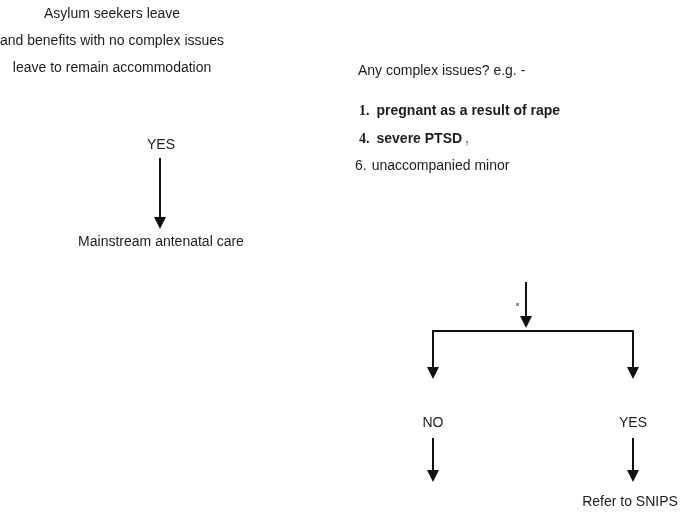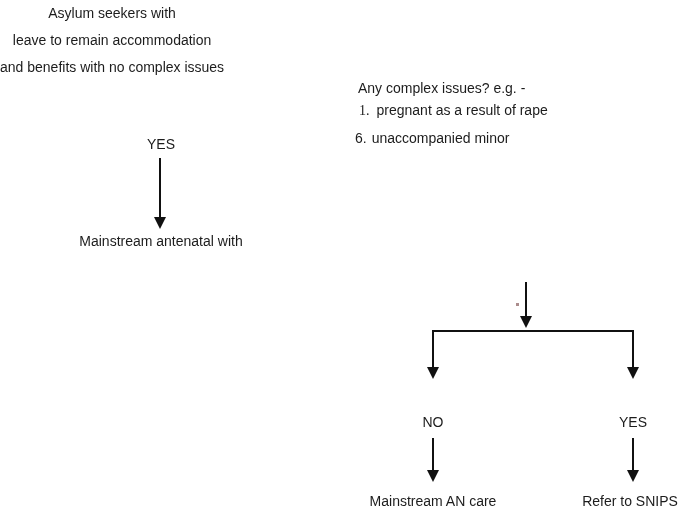--- a/index.html
+++ b/index.html
@@ -20,58 +20,61 @@
   .arrow-head {
     position: absolute;
     width: 0; height: 0;
     border-left: 6px solid transparent;
     border-right: 6px solid transparent;
     border-top: 12px solid #111111;
   }
   .hdr-line { line-height: 27px; }
   .issues { line-height: 25px; }
   .issue-row { margin-bottom: 2.5px; }
-  .issue-row.indented { padding-left: 4px; }
+  .issue-row.indented { padding-left: 4px; font-weight: bold; }
   .num-serif { font-family: "Liberation Serif", serif; }
   .num-sans { font-family: "Liberation Sans", sans-serif; }
   .gap-wide { margin-right: 7px; }
   .gap-narrow { margin-right: 5px; }
   .muted-comma { color: #9b9b9b; margin-left: 3px; }
   .stray-dot {
     position: absolute;
     width: 3px; height: 3px;
     background: #ab8c8c;
   }
 </style>
 </head>
 <body>
 
 <div id="canvas">
 
   <div class="abs center" style="left:0; top:6; width:330;">
-    <div class="hdr-line">Asylum seekers with</div>
+    <div class="hdr-line">Asylum seekers leave</div>
+    <div class="hdr-line">and benefits with no complex issues</div>
     <div class="hdr-line">leave to remain accommodation</div>
-    <div class="hdr-line">and benefits with no complex issues</div>
   </div>
 
   <div class="abs center" style="left:131px; top:136px; width:60px;">YES</div>
 
   <div>
     <div class="line-v" style="left:159px; top:158px; height:60px;"></div>
     <div class="arrow-head" style="left:154px; top:217px;"></div>
   </div>
 
-  <div class="abs center" style="left:61px; top:233px; width:200px;">Mainstream antenatal with</div>
+  <div class="abs center" style="left:61px; top:233px; width:200px;">Mainstream antenatal care</div>
 
 
-  <div class="abs" style="left:358px; top:62px;margin-top:18px;">Any complex issues? e.g. -</div>
+  <div class="abs" style="left:358px; top:62px;">Any complex issues? e.g. -</div>
 
   <div class="abs issues" style="left:355px; top:98px; width:302px;">
     <div class="issue-row indented">
       <span class="num-serif gap-wide">1.</span><span>pregnant as a result of rape</span>
+    </div>
+    <div class="issue-row indented">
+      <span class="num-serif gap-wide">4.</span><span>severe PTSD</span><span class="muted-comma">,</span>
     </div>
     <div class="issue-row">
       <span class="num-sans gap-narrow">6.</span><span>unaccompanied minor</span>
     </div>
   </div>
 
   <div class="stray-dot" style="left:516px; top:303px;"></div>
 
   <div>
     <div class="line-v" style="left:525px; top:282px; height:36px;"></div>
@@ -91,16 +94,15 @@
 
   <div>
     <div class="line-v" style="left:432px; top:438px; height:33px;"></div>
     <div class="arrow-head" style="left:427px; top:470px;"></div>
   </div>
   <div>
     <div class="line-v" style="left:632px; top:438px; height:33px;"></div>
     <div class="arrow-head" style="left:627px; top:470px;"></div>
   </div>
 
-  <div class="abs center" style="left:353px; top:493px; width:160px;">Mainstream AN care</div>
   <div class="abs center" style="left:550px; top:493px; width:160px;">Refer to SNIPS</div>
 
 </div>
 
 </body></html>

